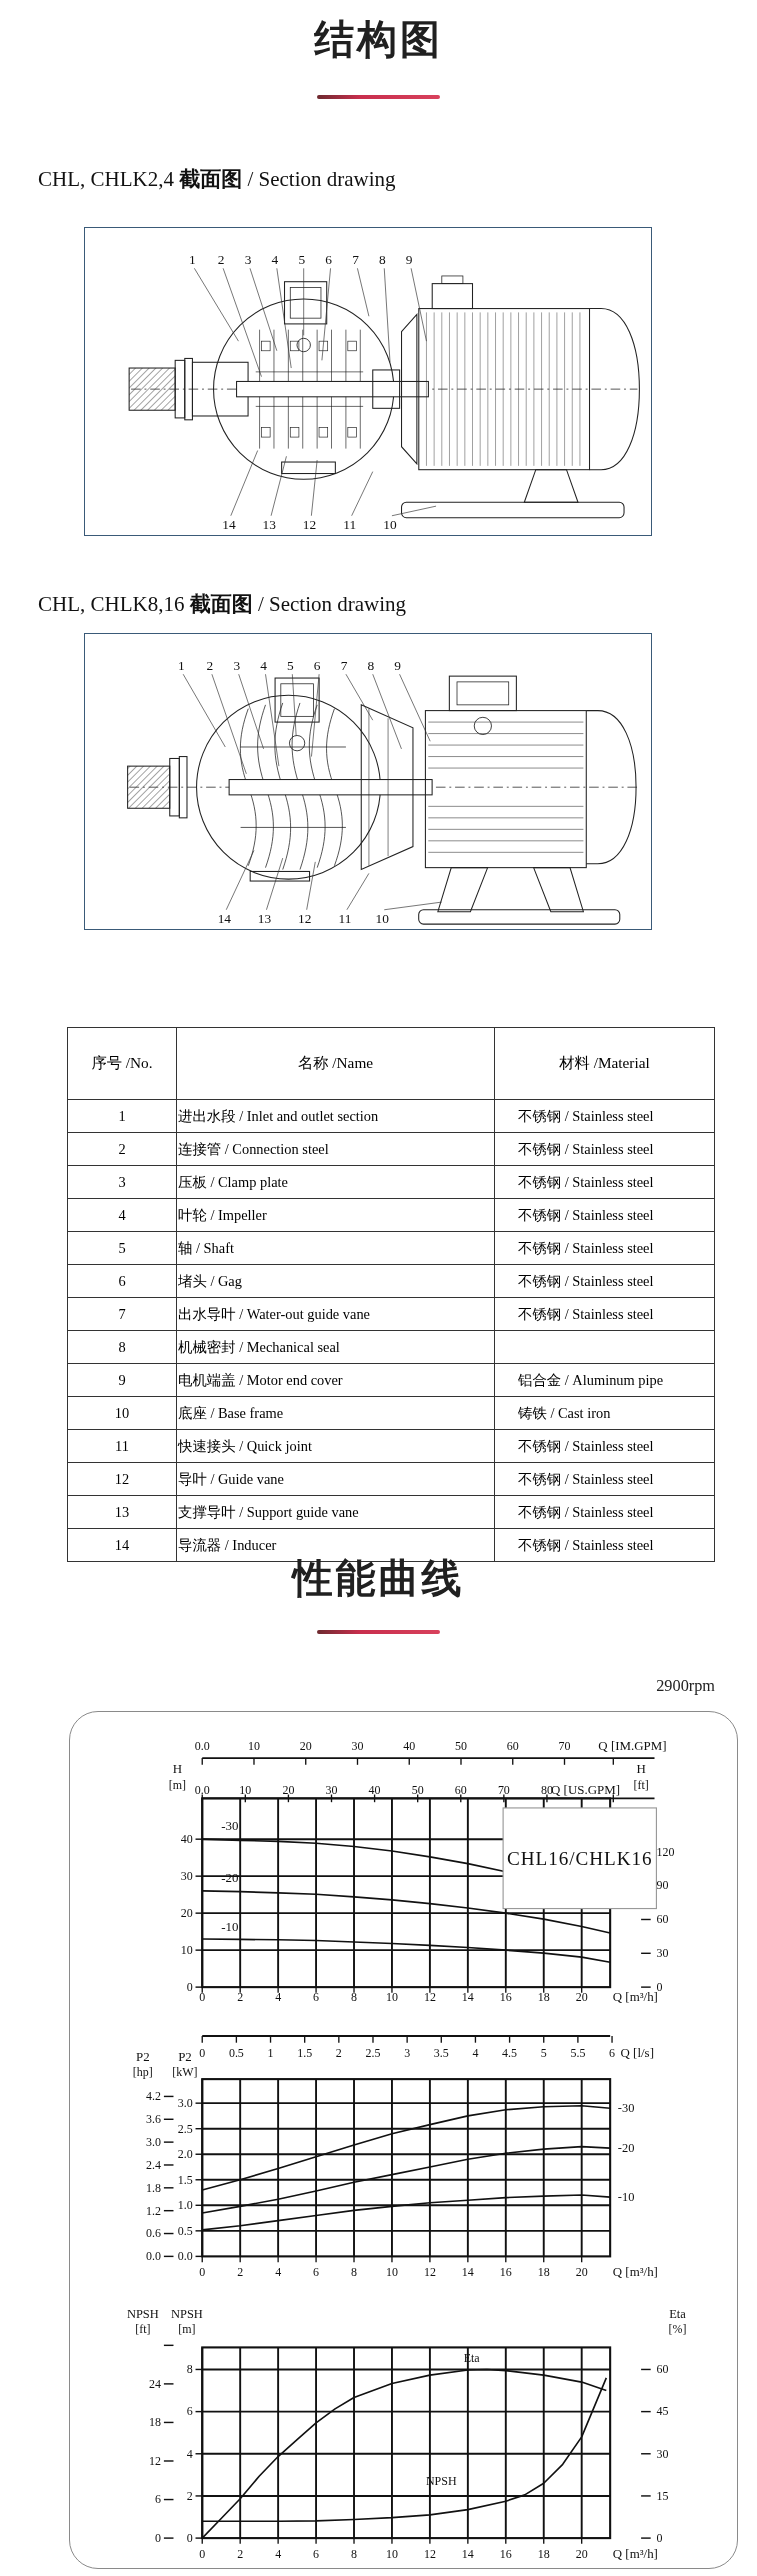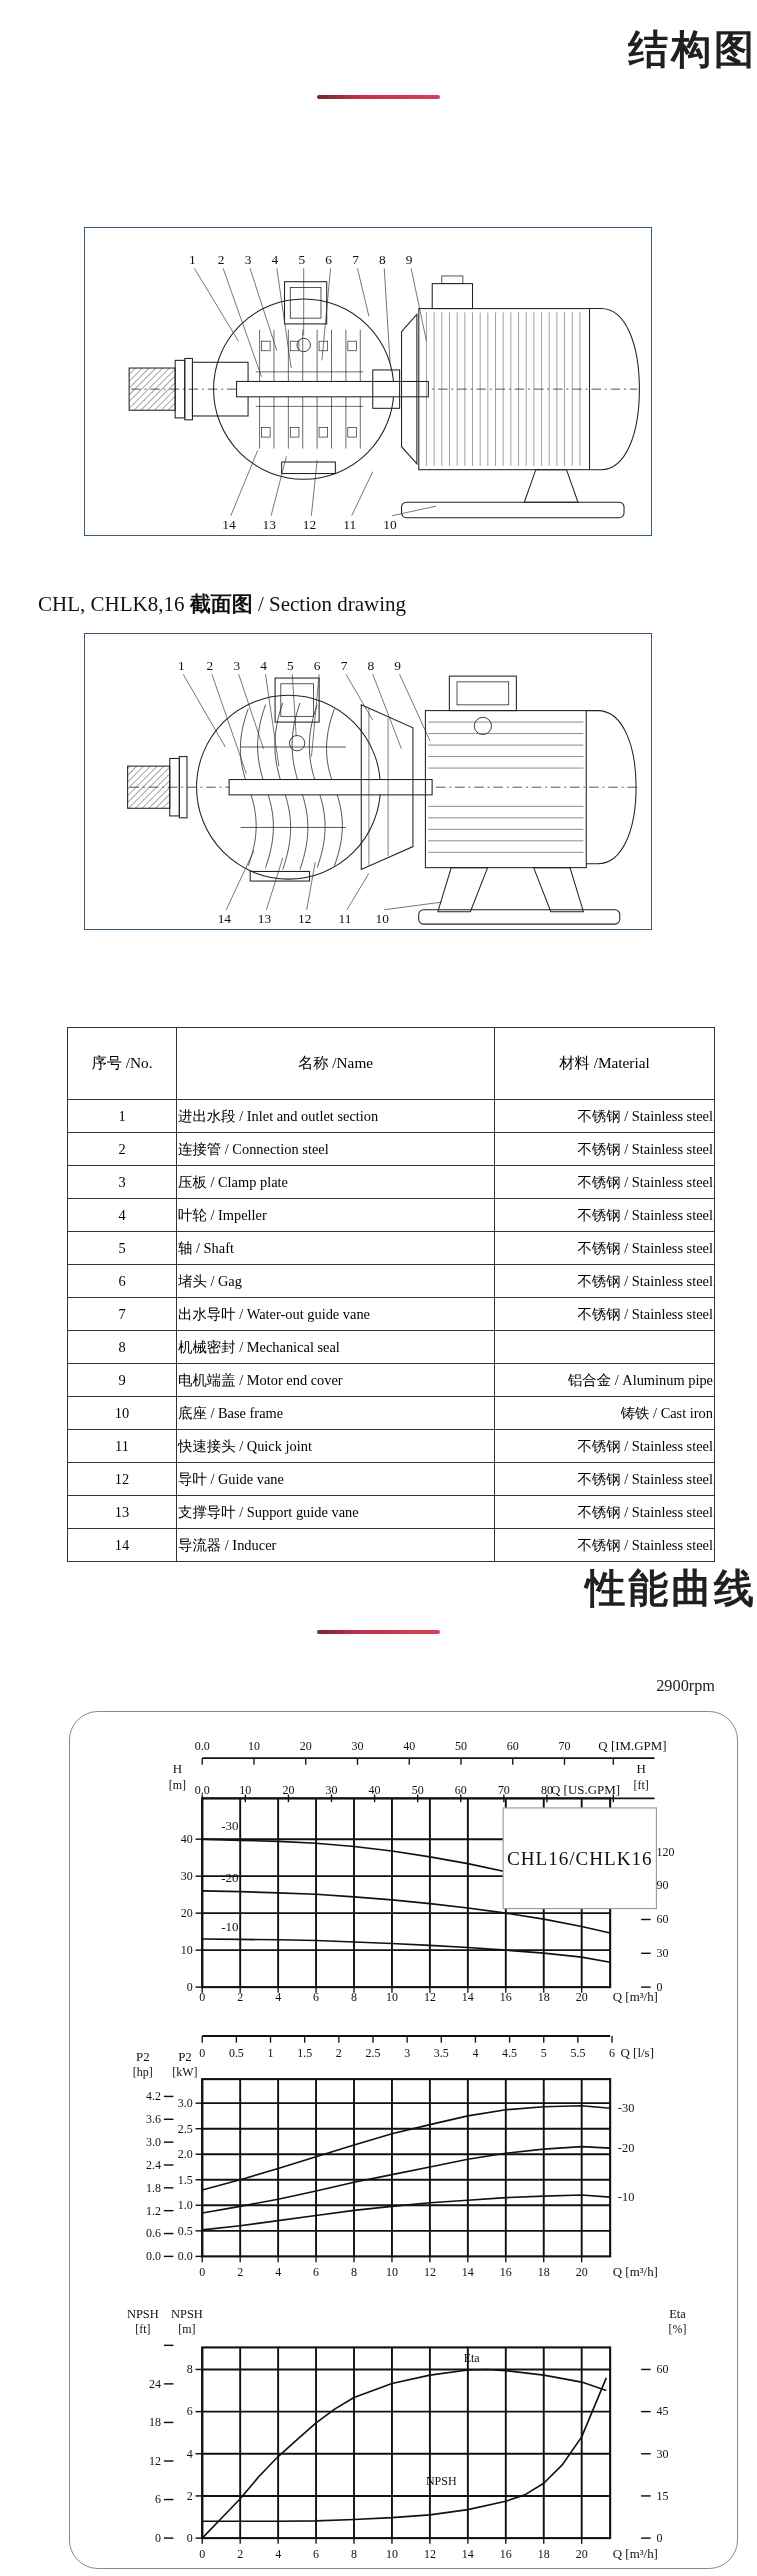--- a/index.html
+++ b/index.html
@@ -1,49 +1,53 @@
 <!DOCTYPE html>
 <html><head>
 <meta charset="utf-8">
 <style>
   html,body{margin:0;padding:0;background:#fff;}
   .page{position:relative;width:757px;height:2576px;background:#ffffff;overflow:hidden;
         font-family:"Liberation Serif","DejaVu Serif",serif;color:#1a1a1a;}
-  .big-title{position:absolute;left:0;width:757px;text-align:right;
+  .big-title{position:absolute;left:0;width:757px;text-align:center;
         font-family:"DejaVu Sans","Liberation Sans",sans-serif;font-weight:700;
-        font-size:40px;letter-spacing:2.9px;color:#202020;margin-top:10px;}
+        font-size:40px;letter-spacing:2.9px;color:#202020;}
   .red-bar{position:absolute;height:3.8px;width:123px;left:317px;
         background:linear-gradient(90deg,#6d2a2f 0%,#c82e4d 35%,#d8415c 100%);border-radius:1.9px;}
   .sec-hdr{position:absolute;left:38px;font-size:21px;color:#111;white-space:nowrap;}
   .sec-hdr .cn{font-family:"DejaVu Sans","Liberation Sans",sans-serif;font-weight:700;}
   .draw-box{position:absolute;left:84px;width:568px;border:1.9px solid #3a5a78;background:#fff;box-sizing:border-box;}
   .draw-box svg{display:block;}
   .mat-table{position:absolute;left:67px;top:1027px;width:647px;border-collapse:collapse;
         border:1.9px solid #222;table-layout:fixed;}
   .mat-table th,.mat-table td{border:1px solid #333;font-weight:400;font-size:14.4px;color:#000000;
         overflow:hidden;white-space:nowrap;}
   .mat-table th{height:69px;font-size:15.3px;text-align:center;}
   .mat-table td{height:30px;}
   .mat-table td.c-no{text-align:center;}
   .mat-table td.c-name{text-align:left;}
-  .mat-table td.c-mat{text-align:right;padding-left:23px;}
+  .mat-table td.c-mat{text-align:left;padding-left:23px;}
   .rpm{position:absolute;right:42px;font-size:16.3px;color:#222;}
   .panel{position:absolute;left:43px;top:1711px;width:669px;height:858px;
         border:1.9px solid #8a8a8a;border-radius:29px;box-sizing:border-box;background:#fff;margin-left:26px;}
   svg text{font-family:"Liberation Serif","DejaVu Serif",serif;fill:#111;}
   .dnum{font-size:14px;}
 </style>
 </head>
 <body>
 
 <div class="page">
 
   <div class="big-title" style="top:11.5px">结构图</div>
   <div class="red-bar" style="top:95px"></div>
 
+  <div class="sec-hdr" style="top:165px">
+    <span>CHL, CHLK2,4</span>
+    <span class="cn">截面图</span><span> / Section drawing</span>
+  </div>
 
   <div class="draw-box" style="top:227px;height:309px">
     <svg id="draw1" width="564" height="305" viewBox="0 0 588 318">
       <defs>
         <pattern id="hatch1" width="5" height="5" patternTransform="rotate(45)" patternUnits="userSpaceOnUse">
           <line x1="0" y1="0" x2="0" y2="5" stroke="#444" stroke-width="1"></line>
         </pattern>
       </defs>
       <g stroke="#222" fill="none" stroke-width="1.1">
         <line x1="48" y1="168" x2="576" y2="168" stroke-dasharray="10,4,2,4" stroke-width="0.8"></line>

